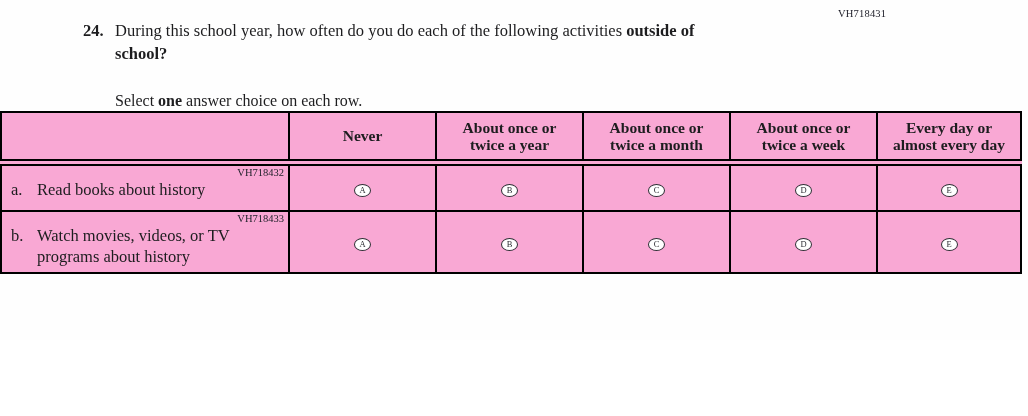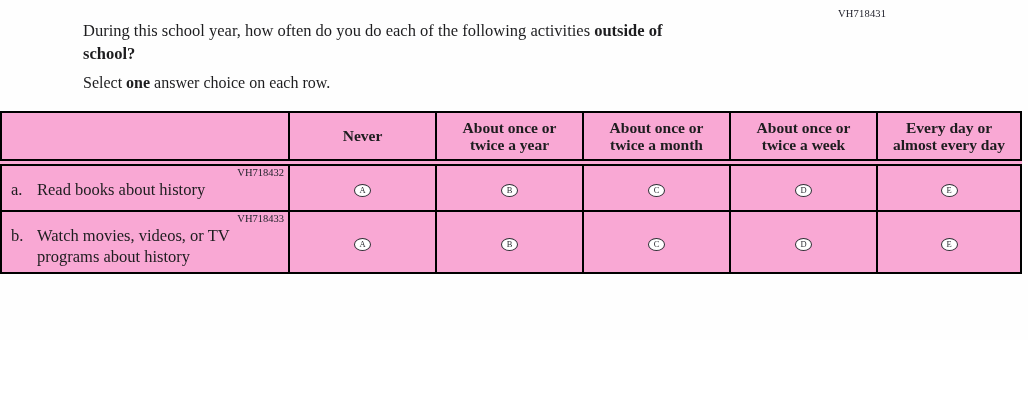--- a/index.html
+++ b/index.html
@@ -12,21 +12,21 @@
   .form-code-top {
     position:absolute; left:838px; top:8px;
     font-size:10.5px; color:#22222c; letter-spacing:.2px;
   }
 
   
   .question { position:absolute; left:83px; top:19px; display:flex; }
   .q-number { font-weight:bold; font-size:16.5px; width:32px; flex:none; line-height:1.42; }
   .q-body  { font-size:16.5px; line-height:1.42; }
   .q-line  { white-space:nowrap; }
-  .q-instruction { margin-top:6px; font-size:16px; }
+  .q-instruction { margin-top:24px; font-size:16px; }
 
   
   .qtable {
     position:absolute; left:0; top:111px;
     border-collapse:collapse; table-layout:fixed; width:1020px;
     background:#f9a8d4;
   }
   .qtable td, .qtable th { border:2px solid #000; padding:0; }
   .qtable thead th {
     height:46px; font-size:15.5px; font-weight:bold;
@@ -55,20 +55,21 @@
   }
 </style>
 </head>
 <body>
 
 <div class="canvas">
 
   <div class="form-code-top">VH718431</div>
 
   <div class="question">
+    <div class="q-number">24.</div>
     <div class="q-body">
       <div class="q-line"><span>During this school year, how often do you do each of the following activities </span><b>outside of</b></div>
       <div class="q-line"><b>school?</b></div>
       <div class="q-instruction"><span>Select </span><b>one</b><span> answer choice on each row.</span></div>
     </div>
   </div>
 
   <table class="qtable">
     <colgroup>
       <col style="width:288px">

